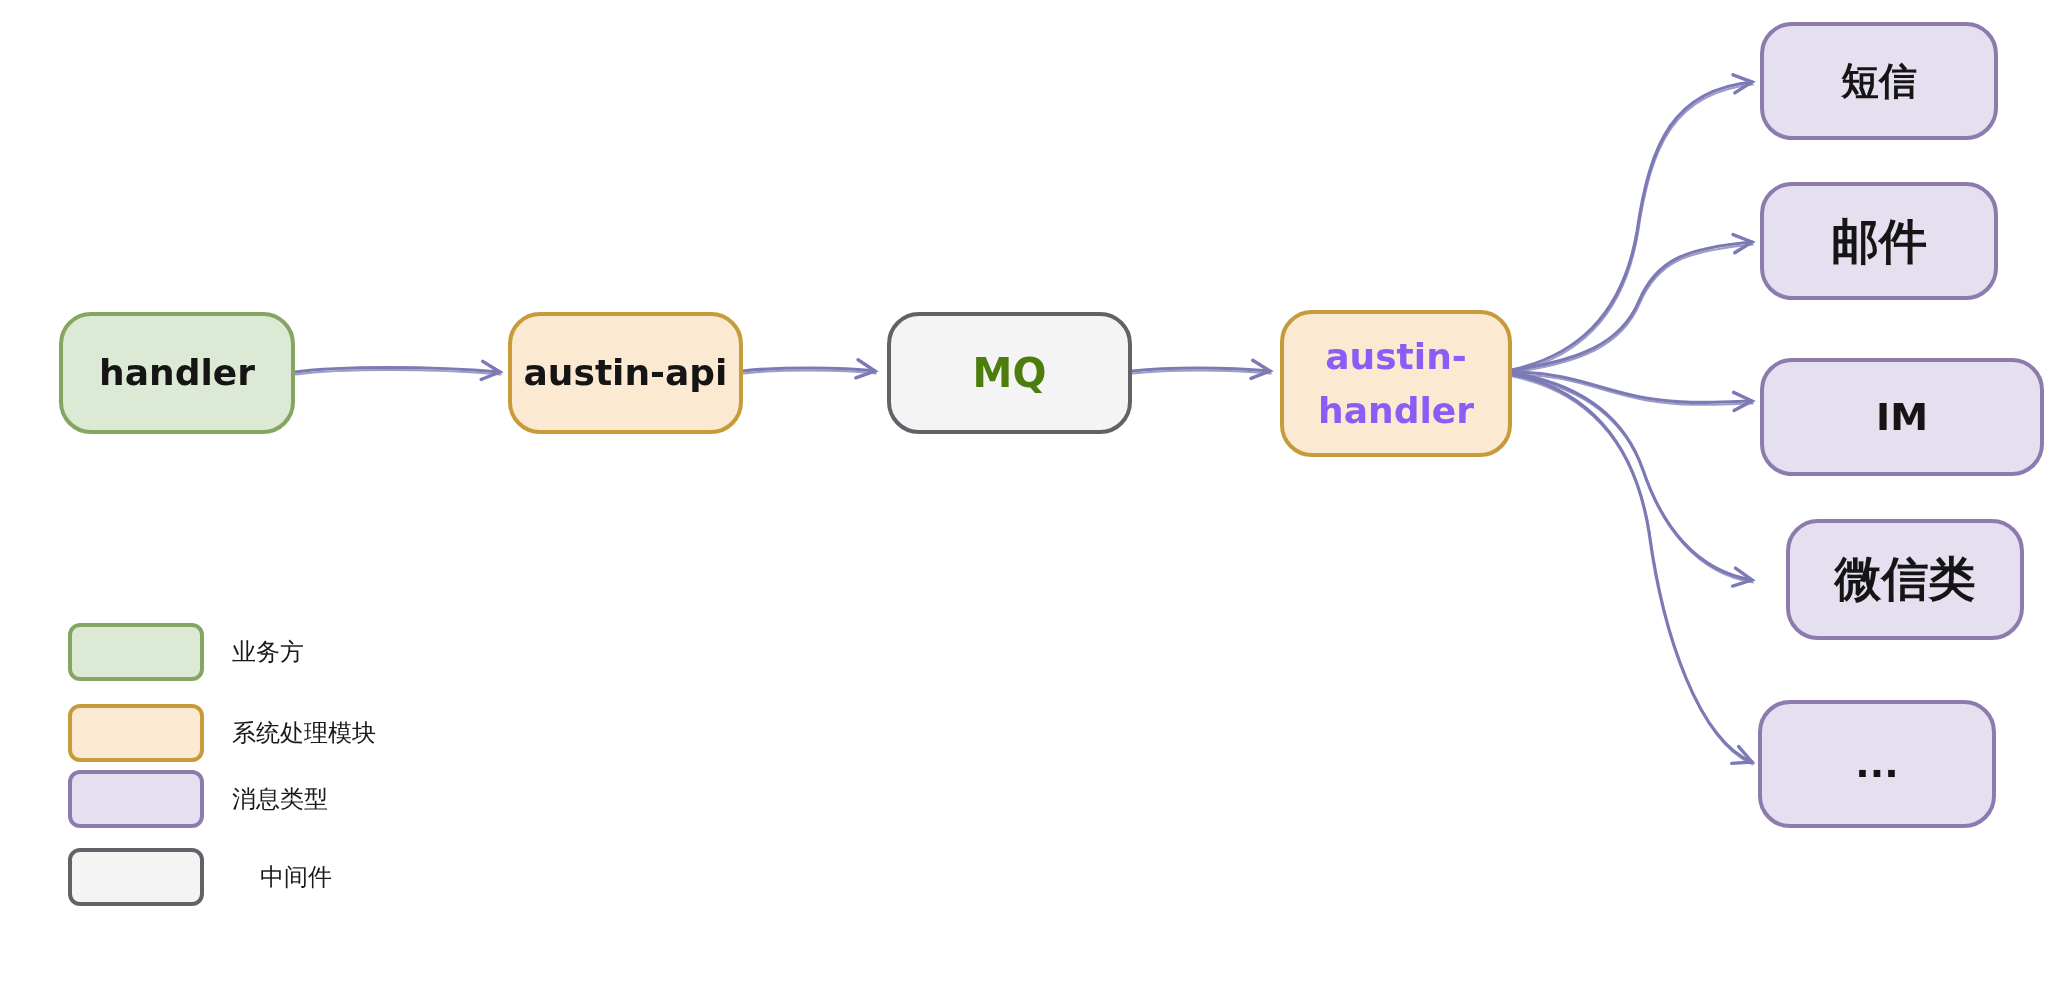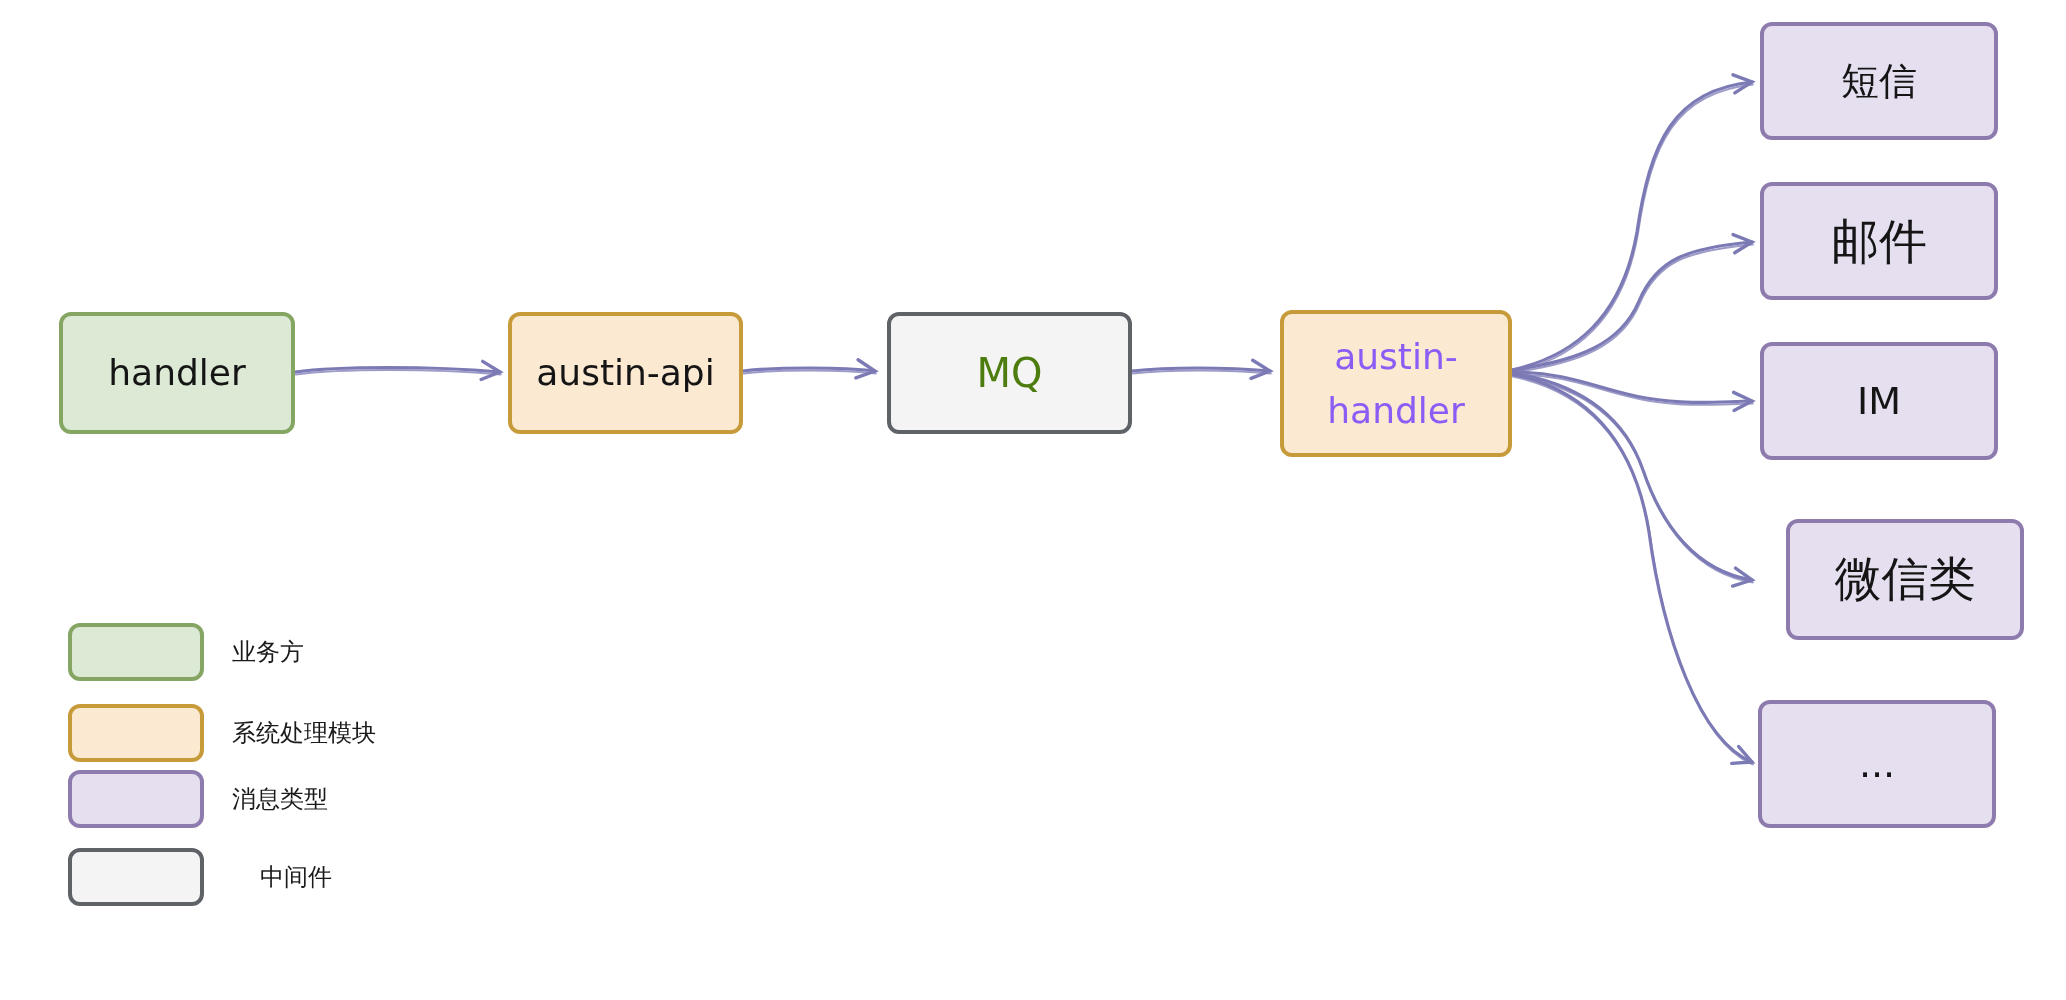--- a/index.html
+++ b/index.html
@@ -10,24 +10,25 @@
     overflow:hidden;
     font-family:"DejaVu Sans",sans-serif;
   }
   #edge-layer{position:absolute;left:0;top:0;width:2066px;height:1000px;}
   .edge{fill:none;stroke-width:3.2;stroke-linecap:round;}
   .edge-ghost{fill:none;stroke-width:2;stroke-linecap:round;opacity:.75;}
   .node{
     position:absolute;
     box-sizing:border-box;
     border:4px solid #000;
-    border-radius:12px;
+    border-radius:32px;
     display:flex;align-items:center;justify-content:center;
     color:#151515;
     text-align:center;
+    font-weight:bold;
   }
   .node-label{white-space:pre-line;line-height:1.5;}
   .legend-row{position:absolute;display:flex;align-items:center;}
   .legend-swatch{box-sizing:border-box;border:4px solid #000;border-radius:12px;flex:0 0 auto;}
   .legend-label{margin-left:28px;font-size:24px;color:#1a1a1a;white-space:nowrap;}
   #legend .legend-row:nth-child(4) .legend-label{margin-left:56px;}
 </style>
 </head>
 <body>
 
@@ -68,21 +69,21 @@
       <div class="node" style="left: 1280px; top: 310px; width: 232px; height: 147px; background: rgb(251, 233, 209); border-color: rgb(199, 155, 58); font-size: 36px; color: #8b5cf6;">
         <span class="node-label">austin-
 handler</span>
       </div>
       <div class="node" style="left: 1760px; top: 22px; width: 238px; height: 118px; background: rgb(229, 223, 240); border-color: rgb(142, 123, 173); font-size: 38px; color: rgb(21, 21, 21);">
         <span class="node-label">短信</span>
       </div>
       <div class="node" style="left: 1760px; top: 182px; width: 238px; height: 118px; background: rgb(229, 223, 240); border-color: rgb(142, 123, 173); font-size: 48px; color: rgb(21, 21, 21);">
         <span class="node-label">邮件</span>
       </div>
-      <div class="node" style="left: 1760px; top: 342px; width: 238px; height: 118px; background: rgb(229, 223, 240); border-color: rgb(142, 123, 173); font-size: 38px; color: rgb(21, 21, 21); justify-content: center;">
+      <div class="node" style="left: 1760px; top: 358px; width: 284px; height: 118px; background: rgb(229, 223, 240); border-color: rgb(142, 123, 173); font-size: 38px; color: rgb(21, 21, 21); justify-content: center;">
         <span class="node-label">IM</span>
       </div>
       <div class="node" style="left: 1758px; top: 519px; width: 238px; height: 121px; background: rgb(229, 223, 240); border-color: rgb(142, 123, 173); font-size: 47px; color: rgb(21, 21, 21); margin-left: 28px;">
         <span class="node-label">微信类</span>
       </div>
       <div class="node" style="left: 1758px; top: 700px; width: 238px; height: 128px; background: rgb(229, 223, 240); border-color: rgb(142, 123, 173); font-size: 38px; color: rgb(21, 21, 21);">
         <span class="node-label">...</span>
       </div>
     </div>
   <div id="legend">

